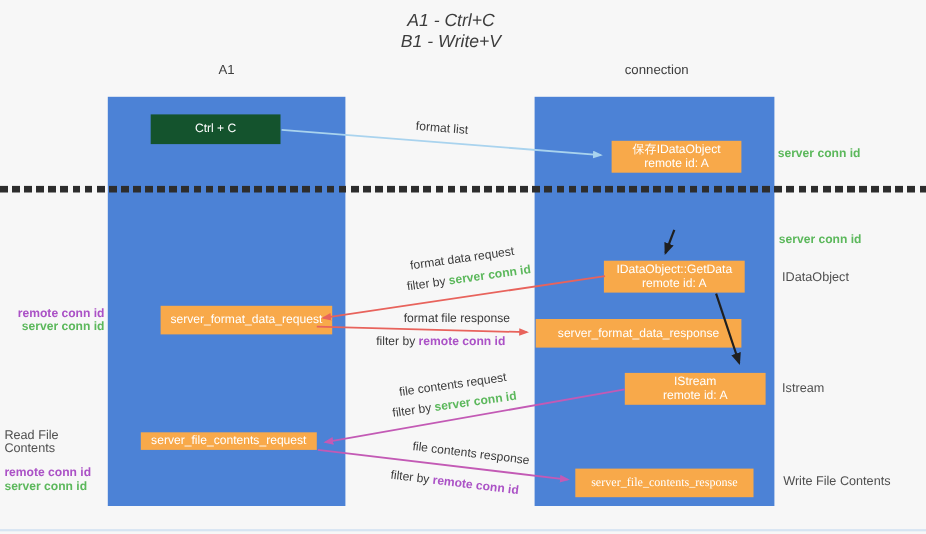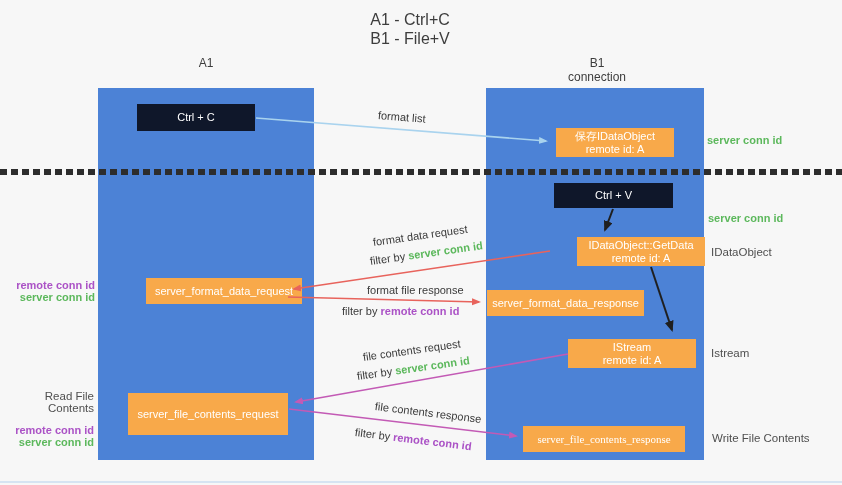--- a/index.html
+++ b/index.html
@@ -9,20 +9,21 @@
     background:#f7f7f7;
     position:relative;
     overflow:hidden;
   }
   #canvas { position:absolute; inset:0; width:842px; height:485px; }
 
   .title {
     position:absolute; left:300px; top:10px; width:220px;
     text-align:center; font-size:16px; line-height:19px; color:#3d3d3d;
     z-index:3;
+    font-style:italic;
   }
   .col-header {
     position:absolute; top:56px; width:130px; text-align:center;
     font-size:12px; line-height:14px; color:#3d3d3d; z-index:3;
   }
   .col-header.a1 { left:141px; }
   .col-header.b1 { left:532px; }
 
   .lifeline {
     position:absolute; top:88px; height:372px; background:#4c82d6; z-index:1;
@@ -33,31 +34,31 @@
   .divider {
     position:absolute; left:0; top:169px; width:842px; height:6px; z-index:4;
     background:repeating-linear-gradient(to right,#2d2d2d 0px,#2d2d2d 7px,rgba(0,0,0,0) 7px,rgba(0,0,0,0) 11px);
   }
 
   .node {
     position:absolute; z-index:4; color:#fff; text-align:center;
     font-size:11px; line-height:13px;
     display:flex; flex-direction:column; justify-content:center;
   }
-  .node.green  { background:#0f172a; }
+  .node.green  { background:#14532d; }
   .node.orange { background:#f8a94a; }
 
   .n-ctrl-c   { left:137px; top:104px; width:118px; height:27px; }
   .n-save     { left:556px; top:128px; width:118px; height:29px; }
   .n-ctrl-v   { left:554px; top:183px; width:119px; height:25px; }
-  .n-getdata  { left:549px; top:237px; width:128px; height:29px;margin-left:28px; }
+  .n-getdata  { left:549px; top:237px; width:128px; height:29px; }
   .n-fmt-req  { left:146px; top:278px; width:156px; height:26px; }
-  .n-fmt-resp { left:487px; top:290px; width:157px; height:26px; }
+  .n-fmt-resp { left:487px; top:290px; width:187px; height:26px; }
   .n-istream  { left:568px; top:339px; width:128px; height:29px; }
-  .n-file-req { left:128px; top:393px; width:160px; height:42px; }
+  .n-file-req { left:128px; top:393px; width:160px; height:16px; }
   .n-file-resp{ left:523px; top:426px; width:162px; height:26px;font-family:Liberation Serif, serif; }
 
   svg.arrows { position:absolute; inset:0; z-index:5; pointer-events:none; }
 
   .arrow-label {
     position:absolute; z-index:6; font-size:11px; color:#3a3a3a;
     white-space:nowrap; line-height:13px;
   }
   .rot-up   { transform:rotate(-8deg); transform-origin:left center; }
   .rot-down { transform:rotate(7deg);  transform-origin:left center; }
@@ -68,63 +69,59 @@
   .t-gray   { color:#4f4f4f; }
 
   .annot { position:absolute; z-index:3; font-size:11px; white-space:nowrap; line-height:12px; }
   .annot.bold { font-weight:bold; }
 
   .left-group-mid {
     position:absolute; left:10px; top:279px; width:85px; text-align:right;
     z-index:3; font-size:11px; font-weight:bold; line-height:12px;
   }
   .left-group-bottom {
-    position:absolute; left:4px; top:390px; width:90px; text-align:right;
+    position:absolute; left:4px; top:390px; width:90px; text-align:left;
     z-index:3; font-size:11px; line-height:12px;
   }
   .left-group-bottom .readline { color:#4f4f4f; margin-bottom:10px; font-size:11.5px; }
   .left-group-bottom .idline { font-weight:bold; }
 
   .bottom-edge {
     position:absolute; left:0; top:481px; width:842px; height:2px;
     background:#d6e4f2; z-index:2;
   }
 </style>
 </head>
 <body>
 
 <div id="canvas">
 
   <div class="title">
     <div>A1 - Ctrl+C</div>
-    <div>B1 - File+V</div>
+    <div>B1 - Write+V</div>
   </div>
 
   <div class="col-header a1">
     <div>A1</div>
   </div>
   <div class="col-header b1">
-    <div>B1</div>
     <div>connection</div>
   </div>
 
   <div class="lifeline a1"></div>
   <div class="lifeline b1"></div>
 
   <div class="divider"></div>
 
   <div class="node green n-ctrl-c">
     <div>Ctrl + C</div>
   </div>
   <div class="node orange n-save">
     <div>保存IDataObject</div>
     <div>remote id: A</div>
-  </div>
-  <div class="node green n-ctrl-v">
-    <div>Ctrl + V</div>
   </div>
   <div class="node orange n-getdata">
     <div>IDataObject::GetData</div>
     <div>remote id: A</div>
   </div>
   <div class="node orange n-fmt-req">
     <div>server_format_data_request</div>
   </div>
   <div class="node orange n-fmt-resp">
     <div>server_format_data_response</div>

